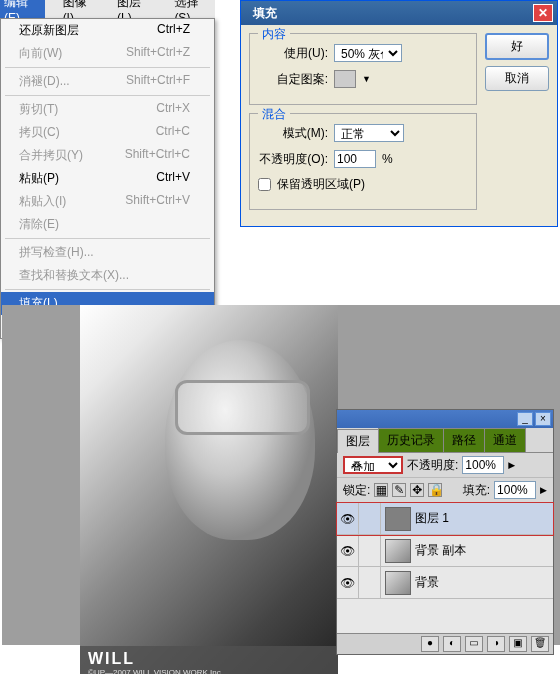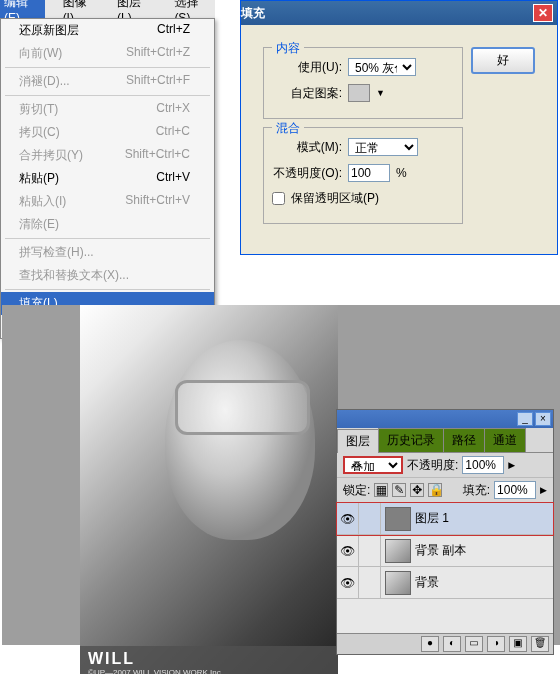--- a/index.html
+++ b/index.html
@@ -12,23 +12,23 @@
 
 
 .dropdown { position: absolute; top: 18px; left: 0; width: 215px; background: #f5f5f5; border: 1px solid #888; box-shadow: 2px 2px 4px rgba(0,0,0,0.3); }
 .menu-item { display: flex; justify-content: space-between; padding: 3px 24px 3px 18px; position: relative; }
 .menu-item.disabled { color: #999; }
 .menu-item.highlight { background: #316ac5; color: #fff; }
 .sep { height: 1px; background: #ccc; margin: 2px 4px; }
 
 
 .dialog { position: absolute; top: 0; left: 240px; width: 318px; background: #ece9d8; border: 1px solid #0054e3; }
-.titlebar { background: linear-gradient(#3a6ea5, #2a5a95); color: #fff; height: 24px; display: flex; align-items: center; justify-content: space-between; padding: 0 4px 0 0; font-weight: bold; }
+.titlebar { background: linear-gradient(#3a6ea5, #2a5a95); color: #fff; height: 24px; display: flex; align-items: center; justify-content: space-between; padding: 0 4px 0 12px; font-weight: bold; }
 .close-btn { width: 20px; height: 18px; background: #e04343; border: 1px solid #fff; color: #fff; display: flex; align-items: center; justify-content: center; font-weight: bold; cursor: pointer; }
-.dialog-body { padding: 22px; display: flex; gap: 8px; }
+.dialog-body { padding: 8px; display: flex; gap: 8px; }
 .dialog-left { flex: 1; }
 .dialog-right { display: flex; flex-direction: column; gap: 6px; }
 .fieldset { border: 1px solid #aaa; padding: 10px 8px 8px; margin-bottom: 8px; position: relative; }
 .fieldset-label { position: absolute; top: -8px; left: 8px; background: #ece9d8; padding: 0 4px; color: #0054e3; }
 .field-row { display: flex; align-items: center; gap: 6px; margin-bottom: 8px; }
 .field-row label { min-width: 70px; text-align: right; }
 select, input[type=text] { border: 1px solid #7f9db9; background: #fff; padding: 1px 2px; height: 18px; }
 .swatch { width: 22px; height: 18px; border: 1px solid #888; background: #ccc; }
 .btn { background: linear-gradient(#fff, #e0e0e0); border: 1px solid #7f9db9; padding: 3px 0; width: 64px; text-align: center; border-radius: 3px; cursor: pointer; }
 .btn.primary { border: 2px solid #5a8ed8; }
@@ -165,20 +165,21 @@
           <span>%</span>
         </div>
         <div class="field-row">
           <input type="checkbox" style="">
           <span>保留透明区域(P)</span>
         </div>
       </div>
     </div>
     <div class="dialog-right">
       <div class="btn primary">好</div>
+      <div class="btn">取消</div>
     </div>
   </div>
 </div>
 
 <div class="canvas">
   <div class="photo">
     <div class="face"></div>
     <div class="goggles"></div>
     <div class="photo-overlay">
       <div class="photo-logo">WILL</div>

